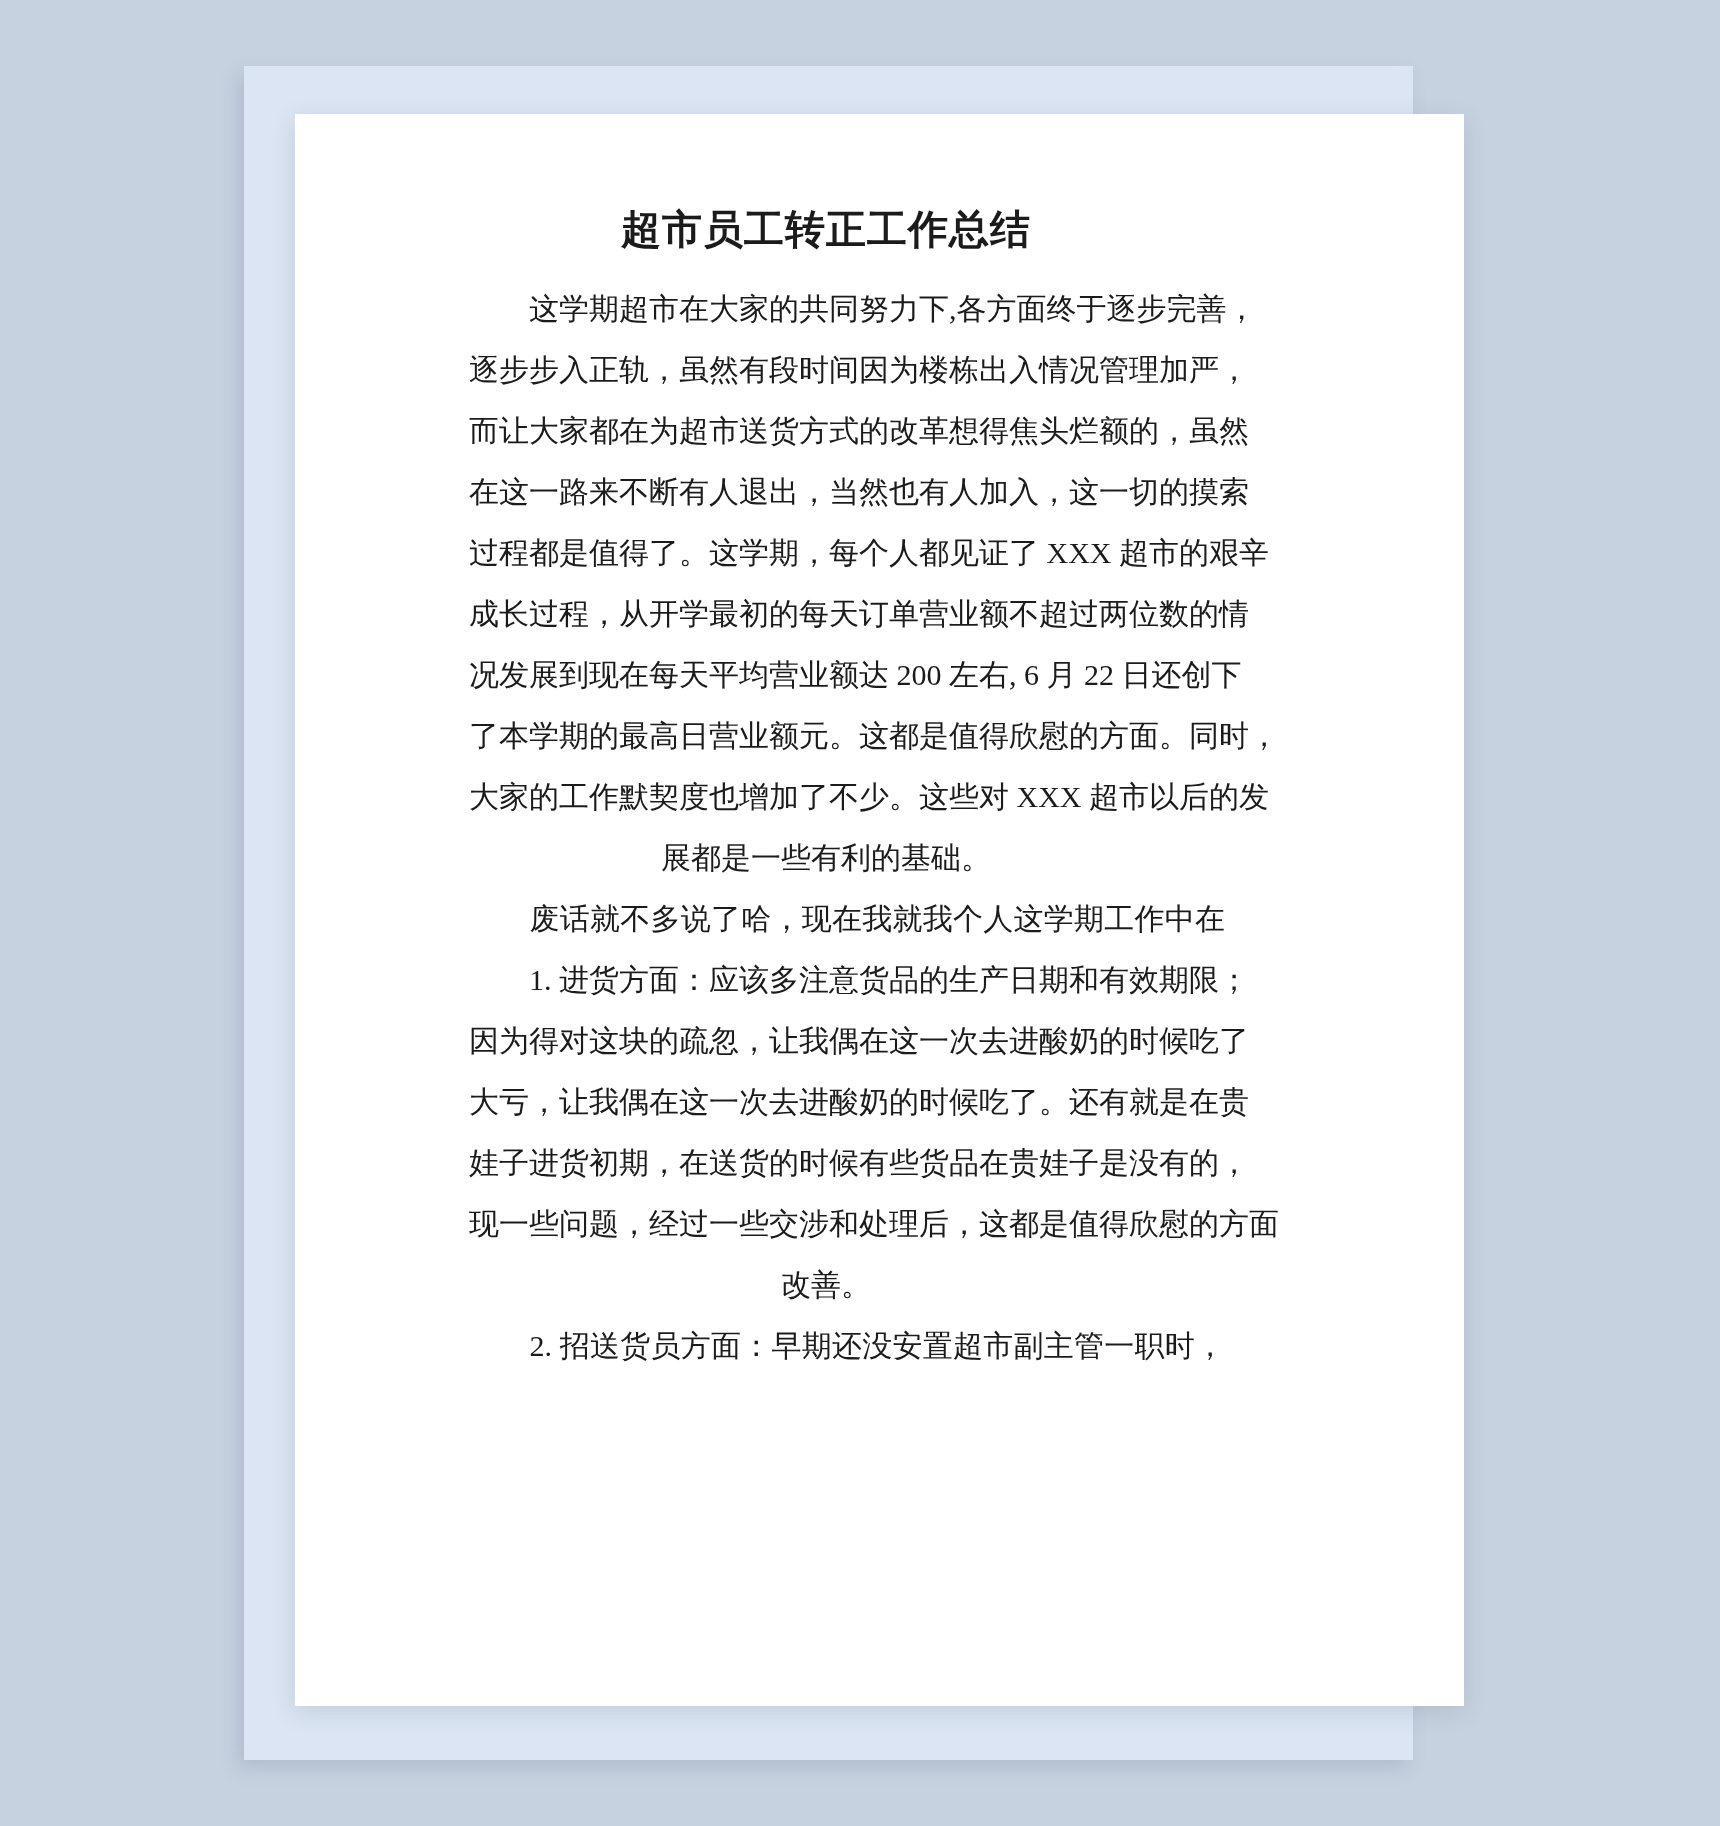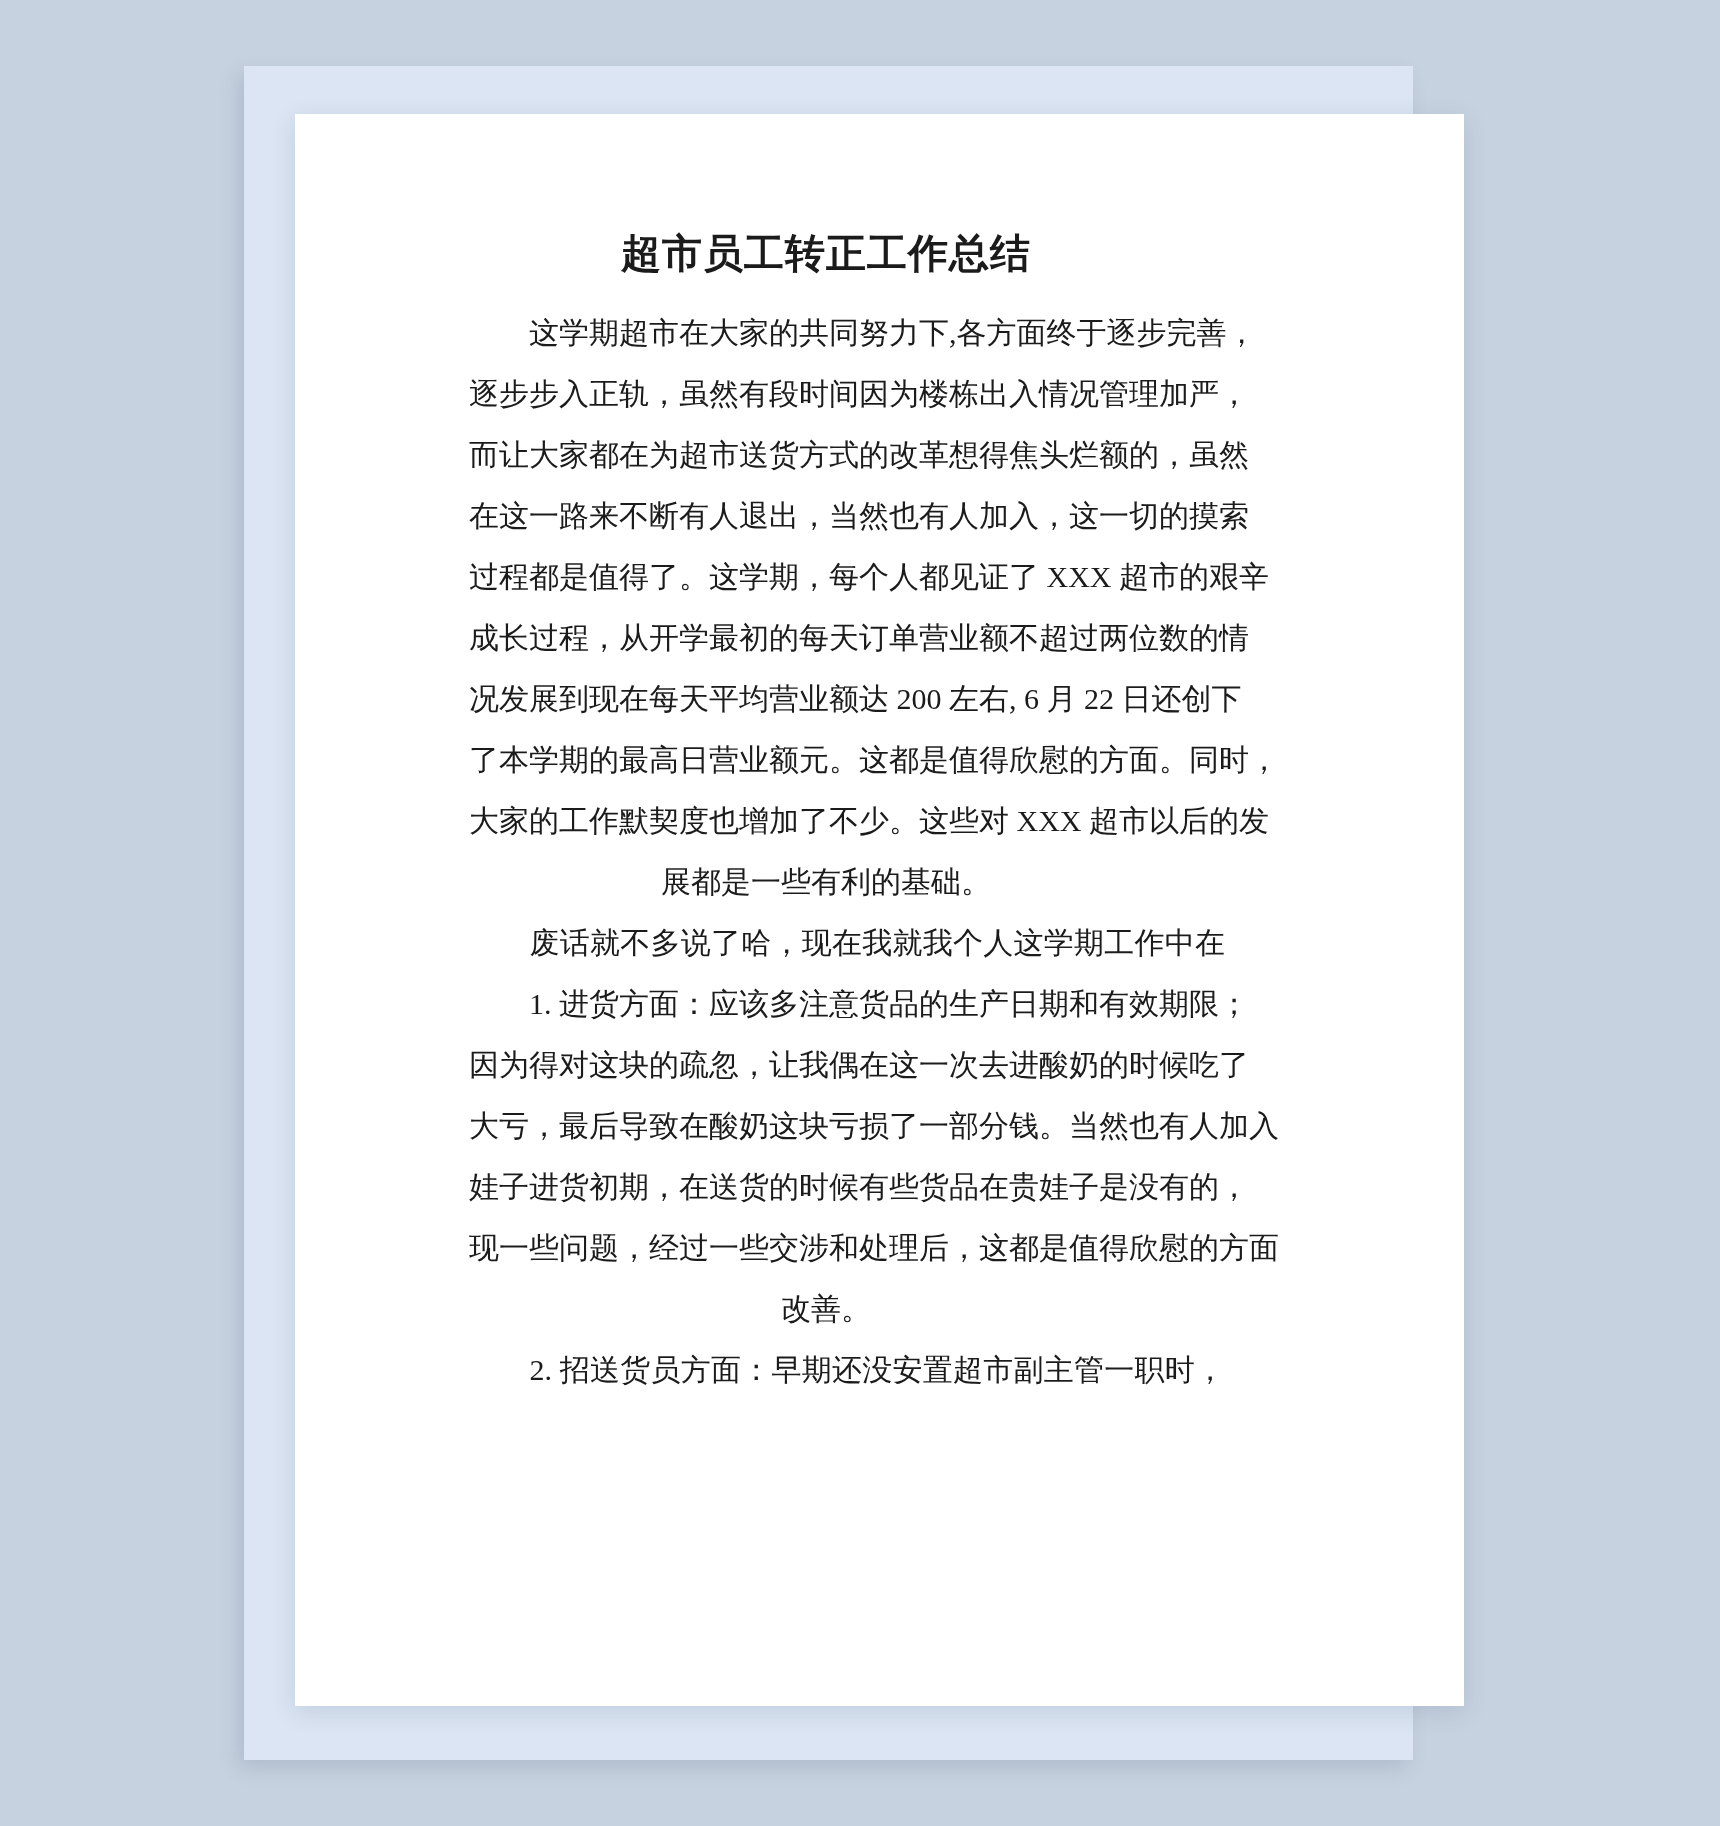--- a/index.html
+++ b/index.html
@@ -23,21 +23,21 @@
   .page {
     position: absolute;
     left: 295px; top: 114px;
     width: 1169px; height: 1592px;
     background: var(--page-bg, #ffffff);
     box-shadow: 0 6px 22px rgba(70, 90, 120, 0.16);
     overflow: hidden;
     color: var(--text, #1b1b1b);
   }
   .doc-title {
-    margin: 112px 0 0 132px;
+    margin: 88px 0 0 132px;
     width: 798px;
     text-align: center;
     font-size: 40px;
     line-height: 56px;
     font-weight: 700;
     letter-spacing: 1px;
     color: var(--text, #1b1b1b);
   }
   .doc-body {
     margin: 20px 0 0 132px;
@@ -74,20 +74,20 @@
         <div class="line just">在这一路来不断有人退出，当然也有人加入，这一切的摸索</div>
         <div class="line just">过程都是值得了。这学期，每个人都见证了 XXX 超市的艰辛</div>
         <div class="line just">成长过程，从开学最初的每天订单营业额不超过两位数的情</div>
         <div class="line just">况发展到现在每天平均营业额达 200 左右, 6 月 22 日还创下</div>
         <div class="line just">了本学期的最高日营业额元。这都是值得欣慰的方面。同时，</div>
         <div class="line just">大家的工作默契度也增加了不少。这些对 XXX 超市以后的发</div>
         <div class="line">展都是一些有利的基础。</div>
         <div class="line just">　　废话就不多说了哈，现在我就我个人这学期工作中在</div>
         <div class="line just">　　1. 进货方面：应该多注意货品的生产日期和有效期限；</div>
         <div class="line just">因为得对这块的疏忽，让我偶在这一次去进酸奶的时候吃了</div>
-        <div class="line just">大亏，最后导致在酸奶这块亏损了一部分钱。当然也有人加入</div>
+        <div class="line just">大亏，让我偶在这一次去进酸奶的时候吃了。还有就是在贵</div>
         <div class="line just">娃子进货初期，在送货的时候有些货品在贵娃子是没有的，</div>
         <div class="line just">现一些问题，经过一些交涉和处理后，这都是值得欣慰的方面</div>
         <div class="line">改善。</div>
         <div class="line just">　　2. 招送货员方面：早期还没安置超市副主管一职时，</div>
       </div>
   </div>
 </div>
 
 </body></html>

